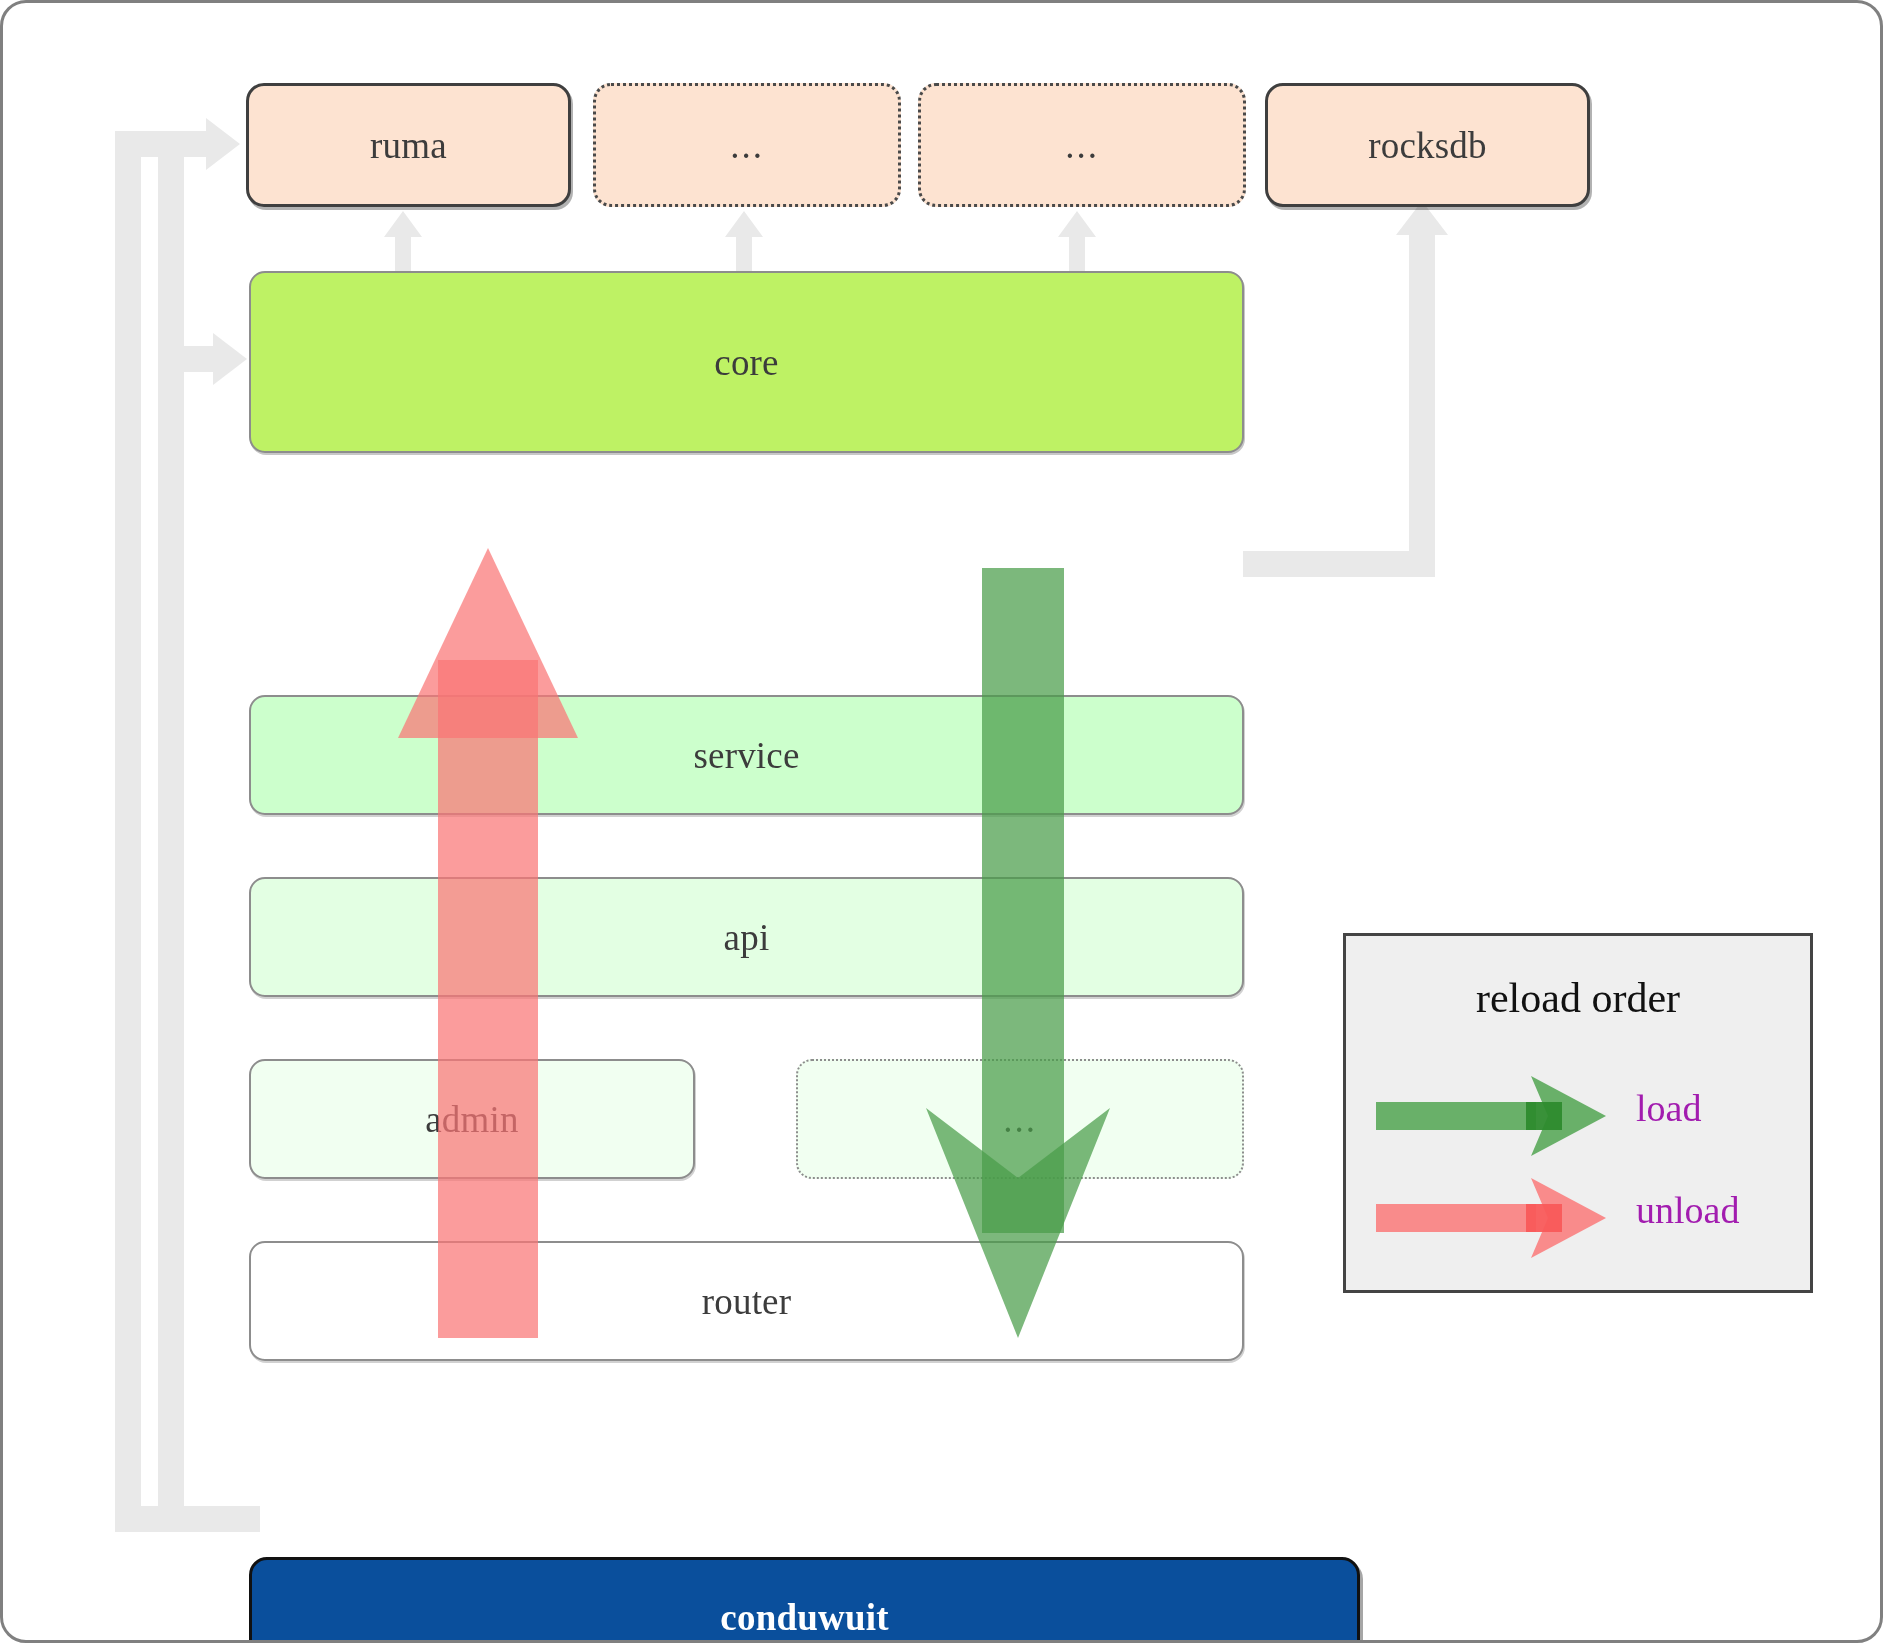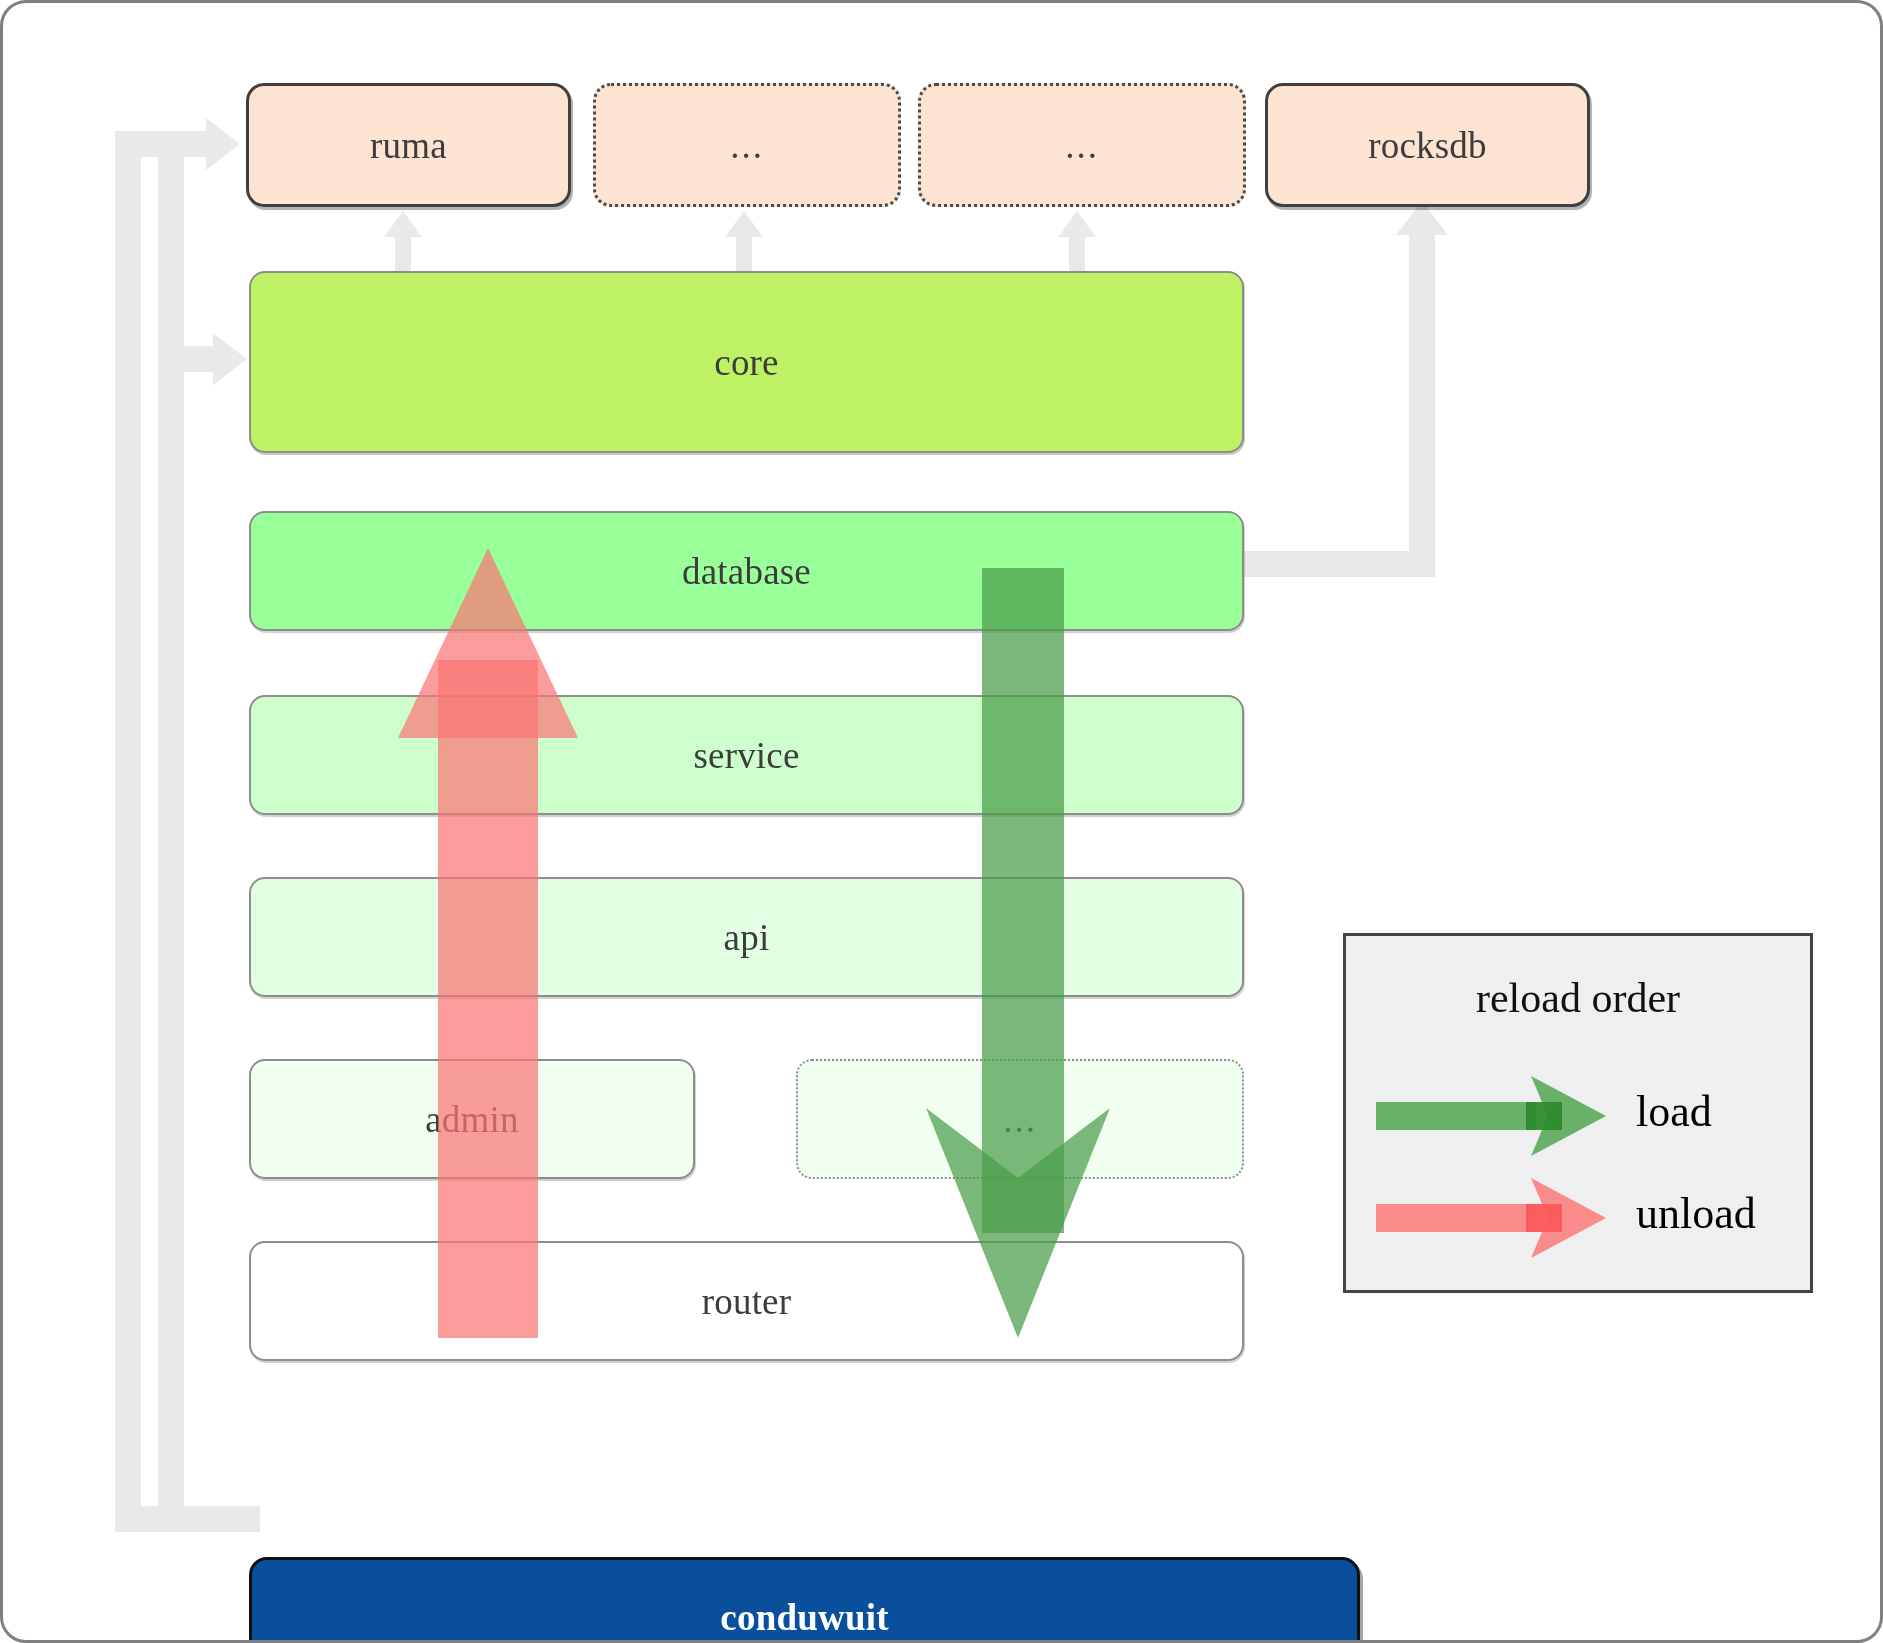--- a/index.html
+++ b/index.html
@@ -138,22 +138,22 @@
   }
   .legend-title {
     position: absolute;
     left: 0; right: 0;
     text-align: center;
     font-size: 42px;
     color: #111;
   }
   .legend-row-label {
     position: absolute;
-    font-size: 44px;
-    color: #000000;
+    font-size: 38px;
+    color: #a21caf;
   }
   .legend-arrow { position: absolute; }
 </style>
 </head>
 <body>
 
 <div id="canvas">
 
   <div class="wire" style="left:112px; top:128px; width:26px; height:1401px;"></div>
   <div class="wire" style="left:112px; top:1503px; width:145px; height:26px;"></div>
@@ -195,23 +195,20 @@
   </div>
 
   <div class="node dep" style="left:1262px; top:80px; width:325px; height:124px;justify-content:center;">
     <span>rocksdb</span>
   </div>
 
   <div class="node core-box" style="left:246px; top:268px; width:995px; height:182px;">
     <span>core</span>
   </div>
 
-  <div class="node crate" style="left:246px; top:508px; width:995px; height:120px; background:#99ff99;">
-    <span>database</span>
-  </div>
 
   <div class="node crate" style="left:246px; top:692px; width:995px; height:120px; background:#ccffcc;">
     <span>service</span>
   </div>
 
   <div class="node crate" style="left:246px; top:874px; width:995px; height:120px; background:#e3ffe3;">
     <span>api</span>
   </div>
 
   <div class="node crate" style="left:246px; top:1056px; width:446px; height:120px; background:#f1fff1;">

